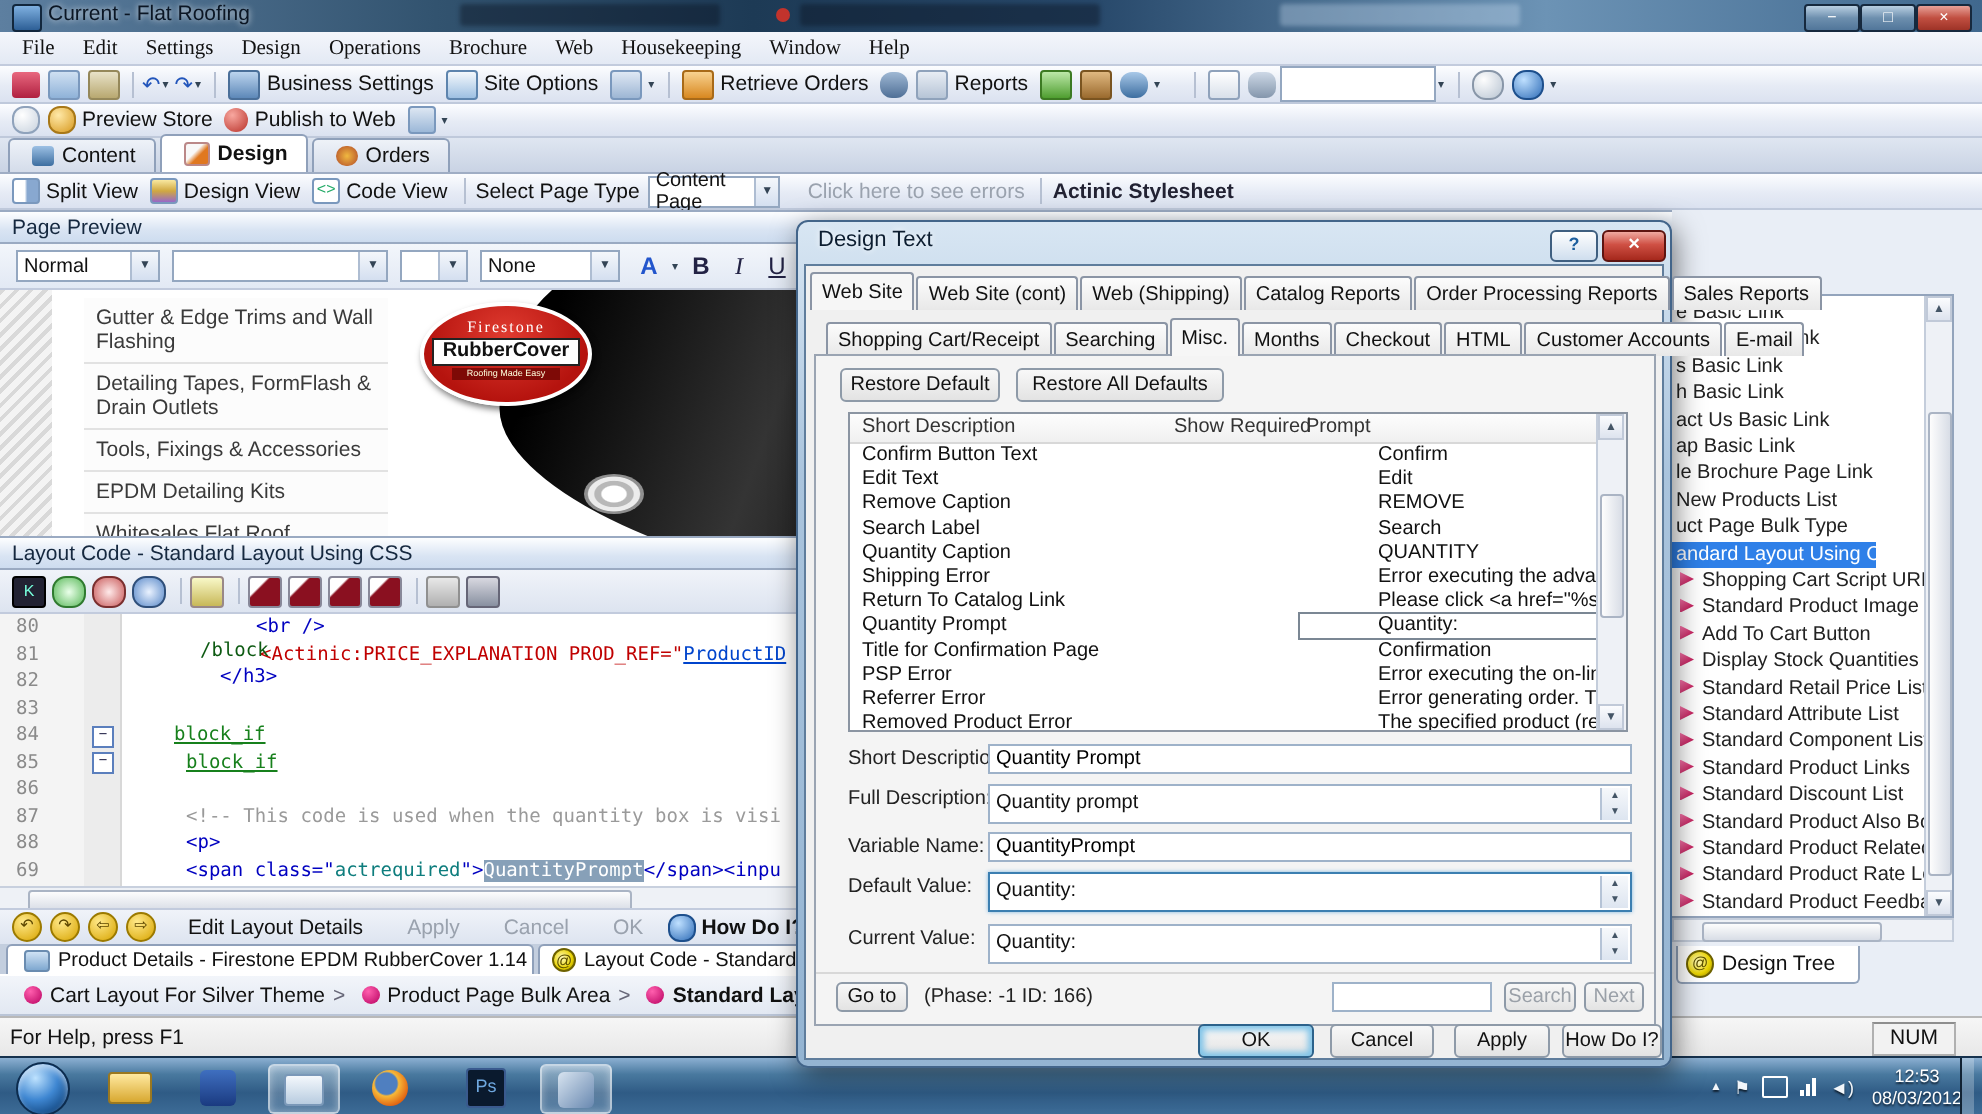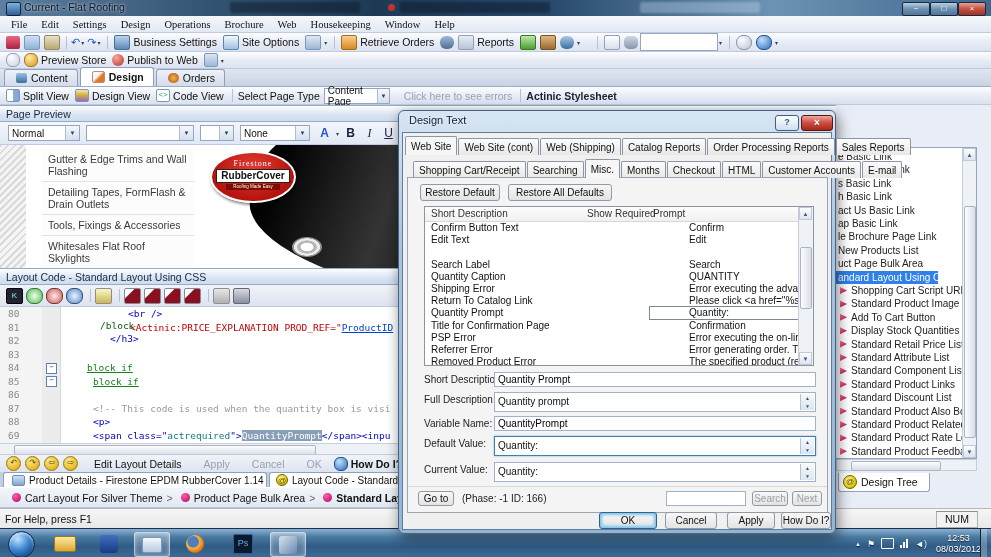--- a/index.html
+++ b/index.html
@@ -309,20 +309,21 @@
     <span class="fmtbtn" style="font-style:italic;color:#224;font-size:12px;font-family:'Liberation Serif',serif;">I</span>
     <span class="fmtbtn" style="text-decoration:underline;color:#224;font-size:12px;">U</span>
   </div>
 
   <div class="abs pvcontent">
     <div class="hatch"></div>
     <div class="pvnav">
       <div>Gutter &amp; Edge Trims and Wall Flashing</div>
       <div>Detailing Tapes, FormFlash &amp; Drain Outlets</div>
       <div>Tools, Fixings &amp; Accessories</div>
+      <div>EPDM Detailing Kits</div>
       <div>Whitesales Flat Roof Skylights</div>
 
     </div>
     <div class="pvimg">
       <div class="roll1"></div>
       <div class="roll2"></div>
       <div class="core"></div>
       <div class="fslogo">
         <div class="fstop">Firestone</div>
         <div class="fsband">RubberCover</div>
@@ -420,21 +421,21 @@
   <div class="abs sidebar">
     <div class="treelist">
       <div class="titem" style="top:2px;left:2px;">e Basic Link</div>
       <div class="titem" style="top:15.4px;left:2px;">Shop Basic Link</div>
       <div class="titem" style="top:28.8px;left:2px;">s Basic Link</div>
       <div class="titem" style="top:42.2px;left:2px;">h Basic Link</div>
       <div class="titem" style="top:55.6px;left:2px;">act Us Basic Link</div>
       <div class="titem" style="top:69px;left:2px;">ap Basic Link</div>
       <div class="titem" style="top:82.4px;left:2px;">le Brochure Page Link</div>
       <div class="titem" style="top:95.8px;left:2px;">New Products List</div>
-      <div class="titem" style="top:109.2px;left:2px;">uct Page Bulk Area</div>
+      <div class="titem" style="top:109.2px;left:2px;">uct Page Bulk Type</div>
       <div class="titem sel" style="top:122.6px;">andard Layout Using CSS</div>
       <div class="titem" style="top:136px;"><span class="arrowic"></span><span>Shopping Cart Script URL</span></div>
       <div class="titem" style="top:149.4px;"><span class="arrowic"></span><span>Standard Product Image</span></div>
       <div class="titem" style="top:162.8px;"><span class="arrowic"></span><span>Add To Cart Button</span></div>
       <div class="titem" style="top:176.2px;"><span class="arrowic"></span><span>Display Stock Quantities</span></div>
       <div class="titem" style="top:189.6px;"><span class="arrowic"></span><span>Standard Retail Price List</span></div>
       <div class="titem" style="top:203px;"><span class="arrowic"></span><span>Standard Attribute List</span></div>
       <div class="titem" style="top:216.4px;"><span class="arrowic"></span><span>Standard Component List</span></div>
       <div class="titem" style="top:229.8px;"><span class="arrowic"></span><span>Standard Product Links</span></div>
       <div class="titem" style="top:243.2px;"><span class="arrowic"></span><span>Standard Discount List</span></div>
@@ -538,20 +539,24 @@
             <span style="left:228px;">Prompt</span>
           </div>
           <div class="trow" style="top:15px;">
               <span class="c1">Confirm Button Text</span>
               <span class="c4">Confirm</span>
             </div>
           <div class="trow" style="top:27.2px;">
               <span class="c1">Edit Text</span>
               <span class="c4">Edit</span>
             </div>
+          <div class="trow" style="top:39.4px;">
+              <span class="c1">Remove Caption</span>
+              <span class="c4">REMOVE</span>
+            </div>
           <div class="trow" style="top:51.6px;">
               <span class="c1">Search Label</span>
               <span class="c4">Search</span>
             </div>
           <div class="trow" style="top:63.8px;">
               <span class="c1">Quantity Caption</span>
               <span class="c4">QUANTITY</span>
             </div>
           <div class="trow" style="top:76px;">
               <span class="c1">Shipping Error</span>

